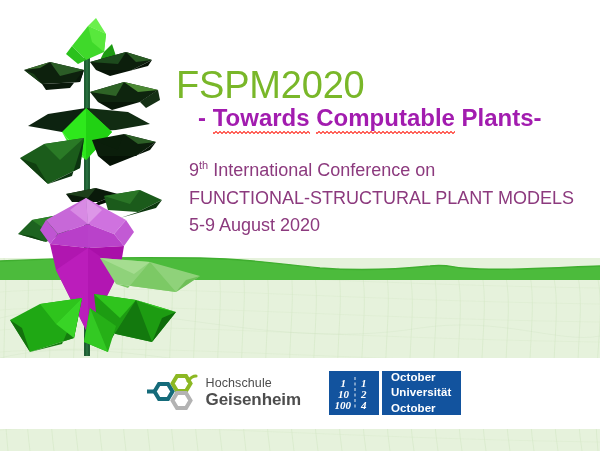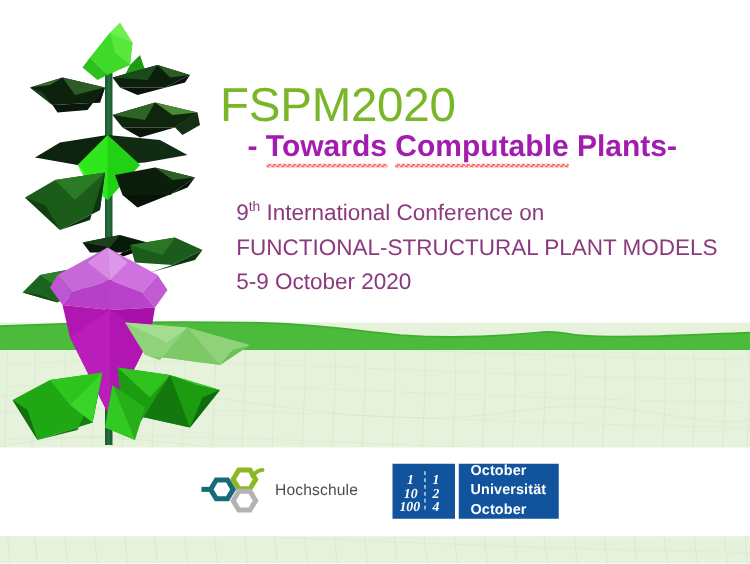--- a/index.html
+++ b/index.html
@@ -386,41 +386,42 @@
 
   <div class="textblock">
 
     <div class="title">FSPM2020</div>
 
     <div class="subtitle"><span>- </span><span class="squiggle">Towards</span> <span class="squiggle">Computable</span><span> Plants-</span></div>
 
     <div class="meta">
       <div class="meta-line"><span>9</span><sup>th</sup><span> International Conference on</span></div>
       <div class="meta-line">FUNCTIONAL-STRUCTURAL PLANT MODELS</div>
-      <div class="meta-line">5-9 October 2020</div>
+      <div class="meta-line">5-9 August 2020</div>
     </div>
   </div>
 
   <div class="logo-band"></div>
 
   <div class="logo-row">
 
     <div class="hgu">
       <svg width="52" height="42" viewBox="0 0 52 42">
 
         <polygon points="30,4 39,4 43.5,11.5 39,19 30,19 25.5,11.5" fill="none" stroke="#8cb823" stroke-width="4"></polygon>
         <path d="M41 9 C 44 5, 47 4, 49 4" fill="none" stroke="#8cb823" stroke-width="3.2" stroke-linecap="round"></path>
 
         <polygon points="30,21 39,21 43.5,28.5 39,36 30,36 25.5,28.5" fill="none" stroke="#b3b3b3" stroke-width="4"></polygon>
 
         <polygon points="12,12 21,12 25.5,19.5 21,27 12,27 7.5,19.5" fill="none" stroke="#156b7a" stroke-width="4"></polygon>
         <rect x="0" y="17.5" width="9" height="4" fill="#156b7a"></rect>
       </svg>
       <div class="hgu-text">
         <div class="hgu-l1">Hochschule</div>
+        <div class="hgu-l2">Geisenheim</div>
       </div>
     </div>
 
     <div class="luh">
       <div class="luh-mark">
         <svg width="38" height="34" viewBox="0 0 38 34">
           <g fill="#ffffff" font-family="'Liberation Serif', serif" font-size="11" font-style="italic" font-weight="700">
             <text x="11" y="11" text-anchor="end">1</text>
             <text x="14" y="22" text-anchor="end">10</text>
             <text x="16" y="33" text-anchor="end">100</text>

